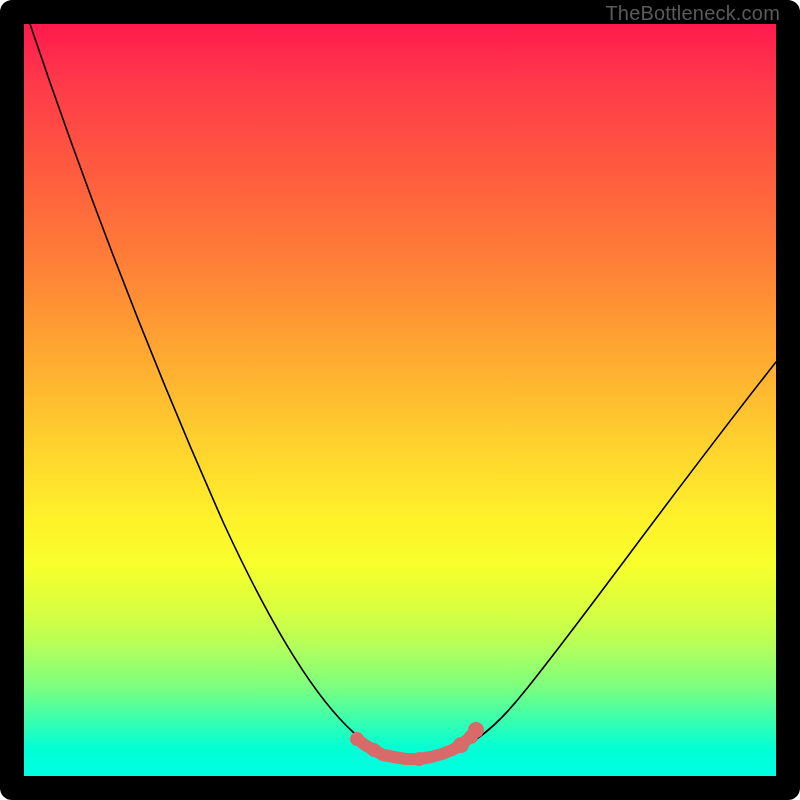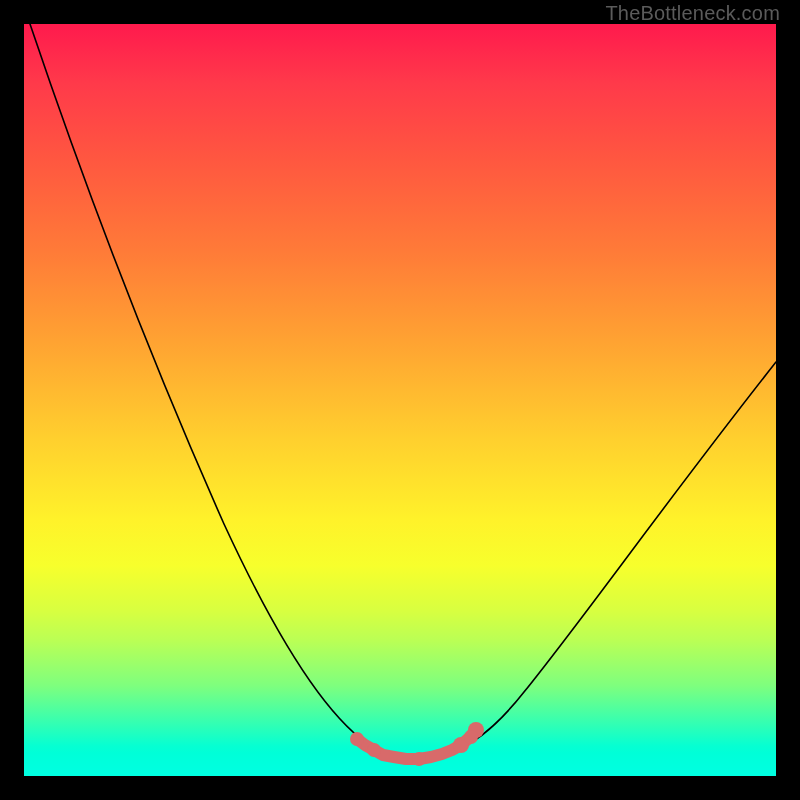--- a/index.html
+++ b/index.html
@@ -8,20 +8,21 @@
     width: 800px;
     height: 800px;
     overflow: hidden;
     font-family: Arial, Helvetica, sans-serif;
   }
   .frame {
     width: 800px;
     height: 800px;
     background: #000;
     position: relative;
+    border-radius: 12px;
   }
   .plot-area {
     position: absolute;
     left: 24px;
     top: 24px;
     width: 752px;
     height: 752px;
     
     background: linear-gradient(
       to bottom,

